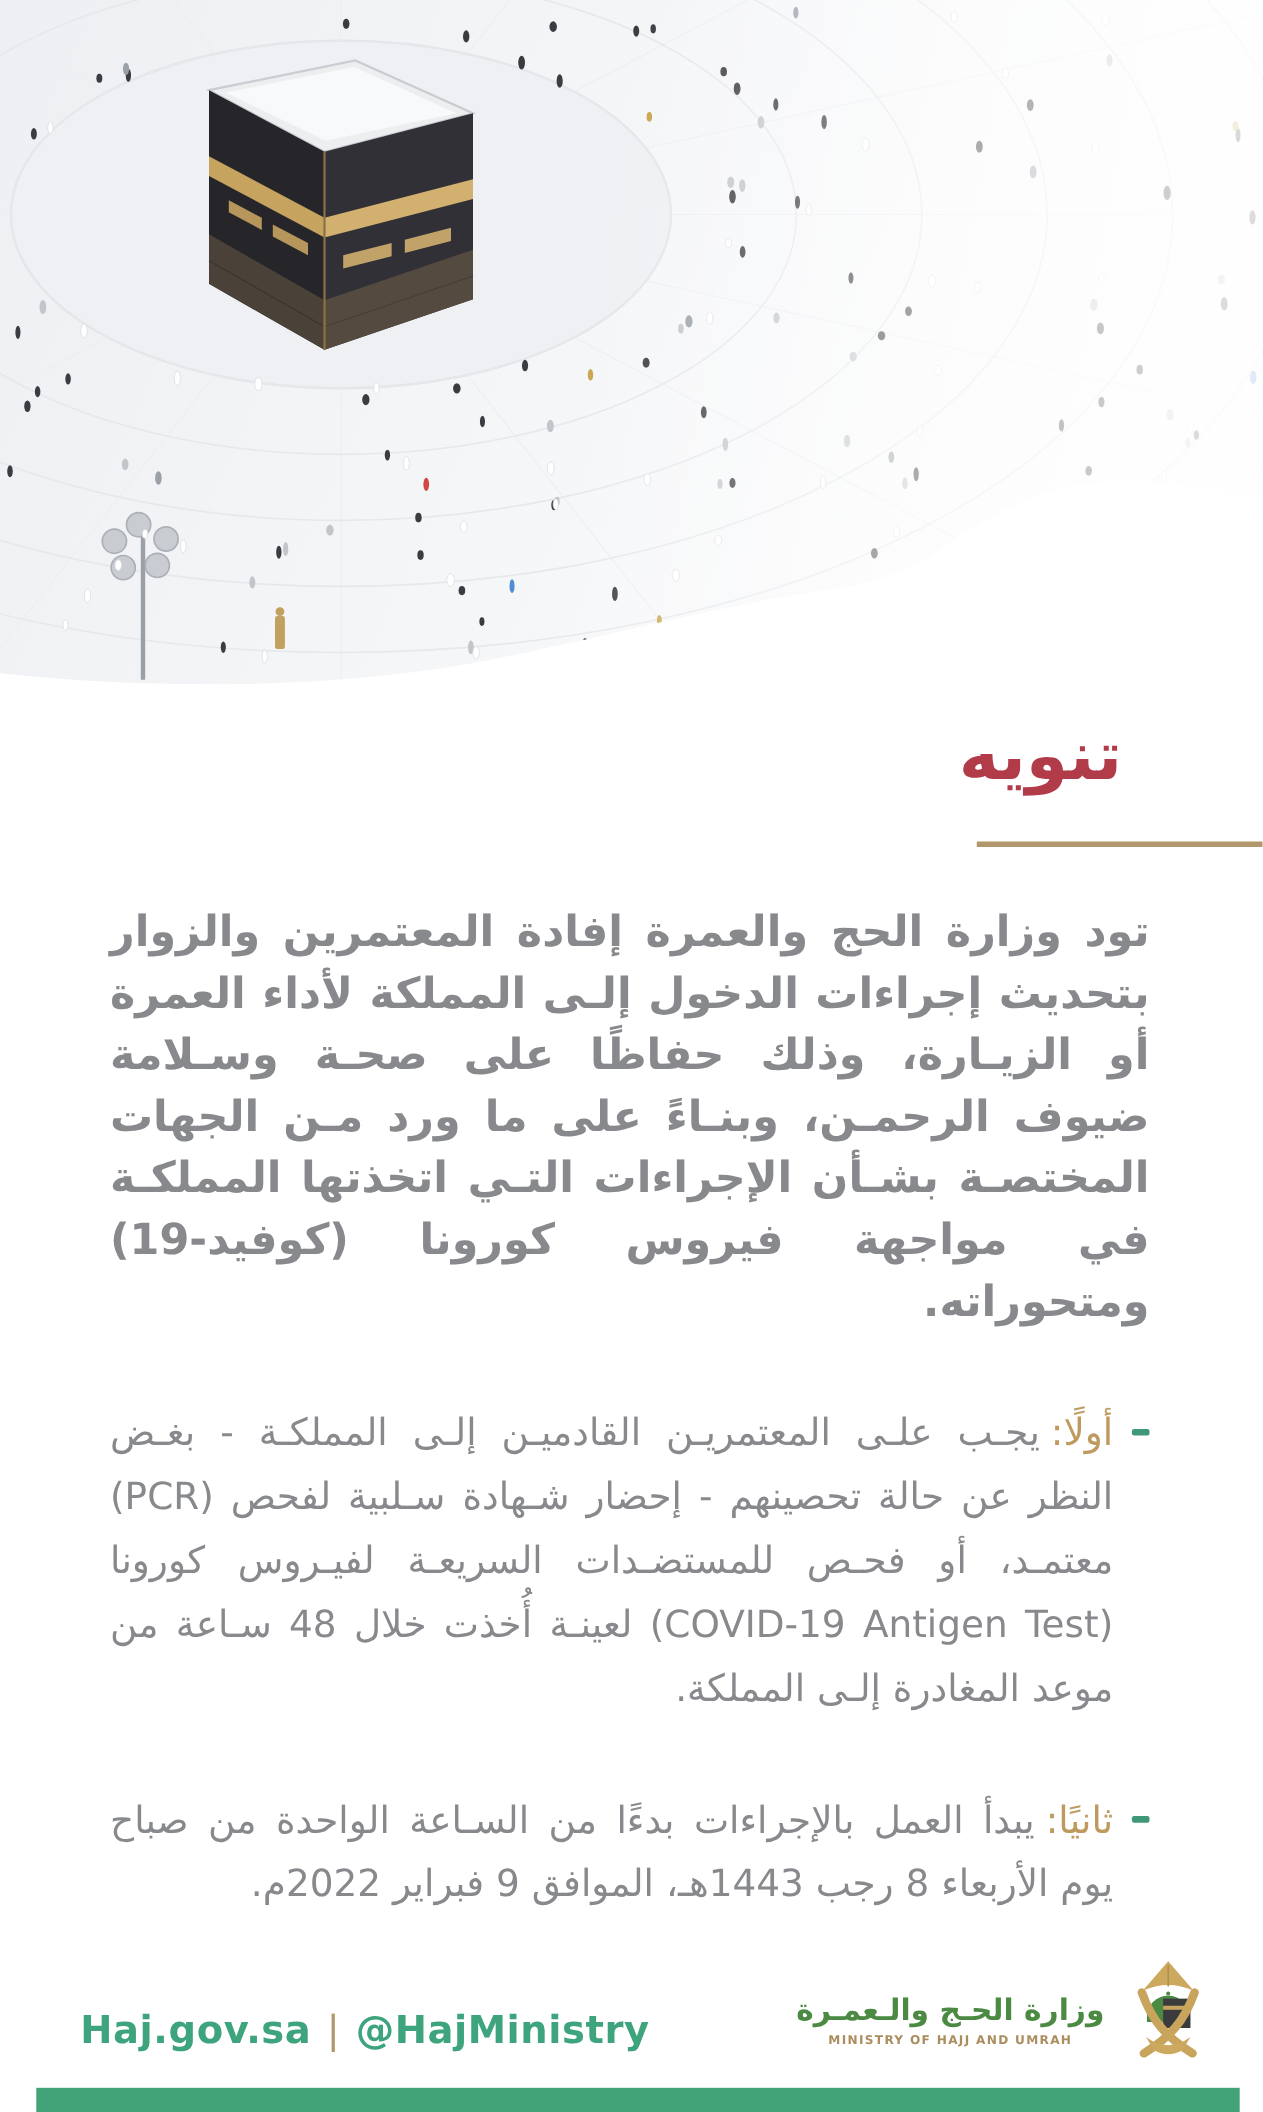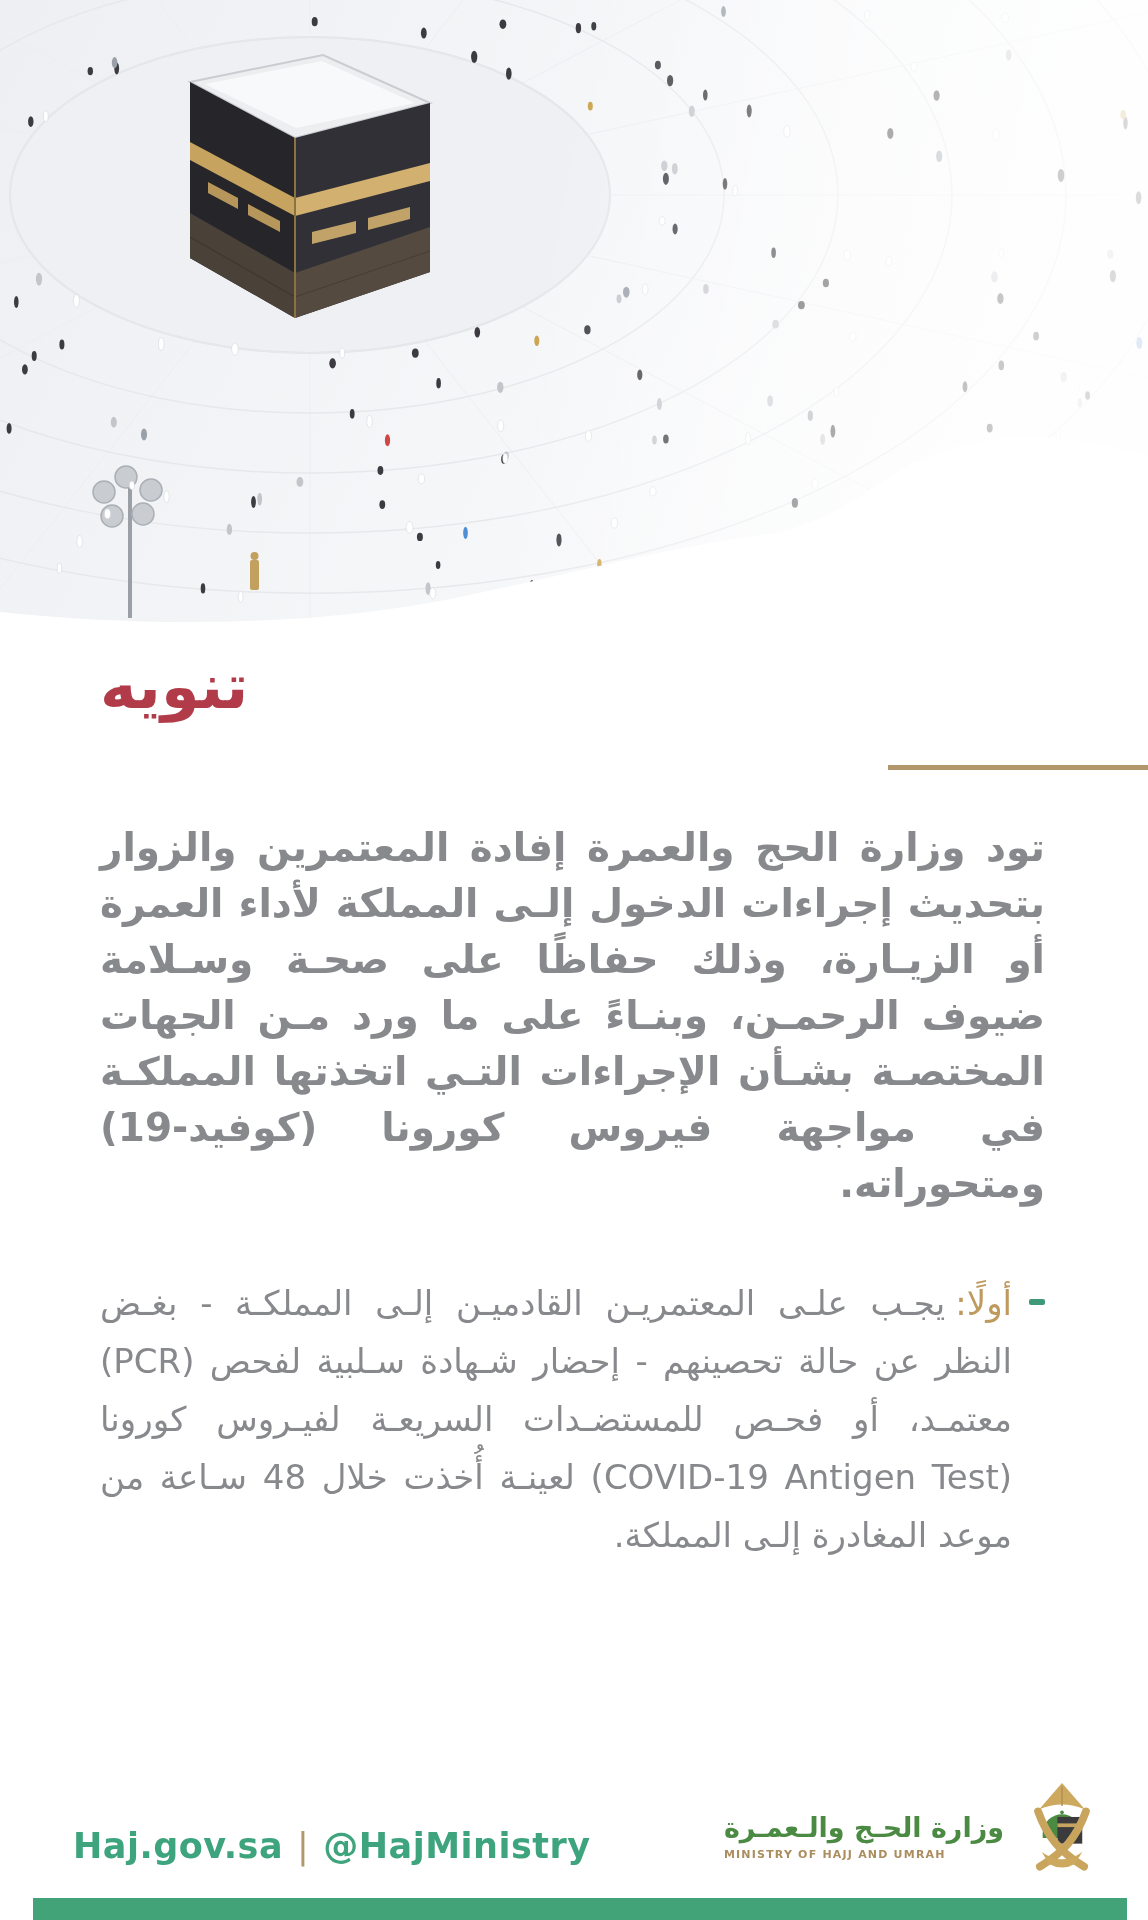--- a/index.html
+++ b/index.html
@@ -21,37 +21,37 @@
   
   .hero{position:absolute;top:0;left:0;width:1148px;height:650px;
         background:linear-gradient(115deg,#edeff2 0%,#f5f6f8 45%,#fdfdfe 100%);}
   .hero svg{position:absolute;top:0;left:0;}
   .hero-fade{position:absolute;inset:0;pointer-events:none;
         background:linear-gradient(100deg,rgba(255,255,255,0) 46%,rgba(255,255,255,.55) 70%,rgba(255,255,255,.82) 92%);}
 
   
   .content{position:absolute;top:650px;right:0;left:0;direction:rtl;padding:0 103px 0 100px;}
   h1.title{font-size:62px;line-height:1.12;font-weight:bold;color:var(--title-color);
-           text-align:left;margin:2px 25px 0 0;}
+           text-align:right;margin:2px 25px 0 0;}
   .divider{width:260px;height:5px;background:var(--divider-color);
            margin:44px -103px 0 auto;}
   p.intro{margin-top:50px;font-size:39px;line-height:56px;color:var(--text-color);
           font-weight:bold;text-align:justify;}
   .item{display:flex;gap:17px;margin-top:62px;}
   .item .dash{flex:0 0 auto;width:16px;height:6px;border-radius:2px;background:var(--dash-color);margin-top:25px;}
   .item p{flex:1 1 auto;font-size:34px;line-height:58px;color:var(--text-color);
           font-weight:normal;text-align:justify;}
   .item .item-label{color:var(--label-color);margin-inline-end:10px;}
 
   
   .footer-links{position:absolute;left:73px;top:1826px;direction:ltr;
                 font-size:35px;font-weight:bold;color:var(--link-color);letter-spacing:.5px;}
   .footer-links .sep{color:var(--divider-color);padding:0 14px;font-weight:normal;}
   .logo{position:absolute;right:40px;top:1780px;display:flex;align-items:center;gap:12px;direction:ltr;}
-  .wordmark{margin-top:16px;}
+  .wordmark{text-align:center;margin-top:16px;}
   .logo-ar{font-size:27px;font-weight:bold;color:var(--logo-ar-color);direction:rtl;}
   .logo-en{font-size:11px;font-weight:bold;color:var(--logo-en-color);letter-spacing:1.2px;margin-top:5px;}
   .emblem{width:92px;height:96px;}
   .bottom-bar{position:absolute;left:33px;top:1898px;width:1094px;height:22px;background:var(--bar-color);}
 </style>
 </head>
 <body>
 
 <div class="poster">
 
@@ -244,20 +244,24 @@
     <h1 class="title">تنويه</h1>
     <div class="divider"></div>
 
     <p class="intro">تود وزارة الحج والعمرة إفادة المعتمرين والزوار بتحديث إجراءات الدخول إلـى المملكة لأداء العمرة أو الزيـارة، وذلك حفاظًا على صحـة وسـلامة ضيوف الرحمـن، وبنـاءً على ما ورد مـن الجهات المختصـة بشـأن الإجراءات التـي اتخذتها المملكـة في مواجهة فيروس كورونا (كوفيد-19) ومتحوراته.</p>
 
     <div class="item">
       <span class="dash"></span>
       <p><span class="item-label">أولًا:</span><span>يجـب علـى المعتمريـن القادميـن إلـى المملكـة - بغـض النظر عن حالة تحصينهم - إحضار شـهادة سـلبية لفحص (PCR) معتمـد، أو فحـص للمستضـدات السريعـة لفيـروس كورونا (COVID-19 Antigen Test) لعينـة أُخذت خلال 48 سـاعة من موعد المغادرة إلـى المملكة.</span></p>
     </div>
 
+    <div class="item">
+      <span class="dash"></span>
+      <p><span class="item-label">ثانيًا:</span><span>يبدأ العمل بالإجراءات بدءًا من السـاعة الواحدة من صباح يوم الأربعاء 8 رجب 1443هـ، الموافق 9 فبراير 2022م.</span></p>
+    </div>
   </div>
 
   <div class="footer-links">
     <span>Haj.gov.sa</span><span class="sep">|</span><span>@HajMinistry</span>
   </div>
 
   <div class="logo">
     <div class="wordmark">
       <div class="logo-ar">وزارة الحـج والـعمـرة</div>
       <div class="logo-en">MINISTRY OF HAJJ AND UMRAH</div>

